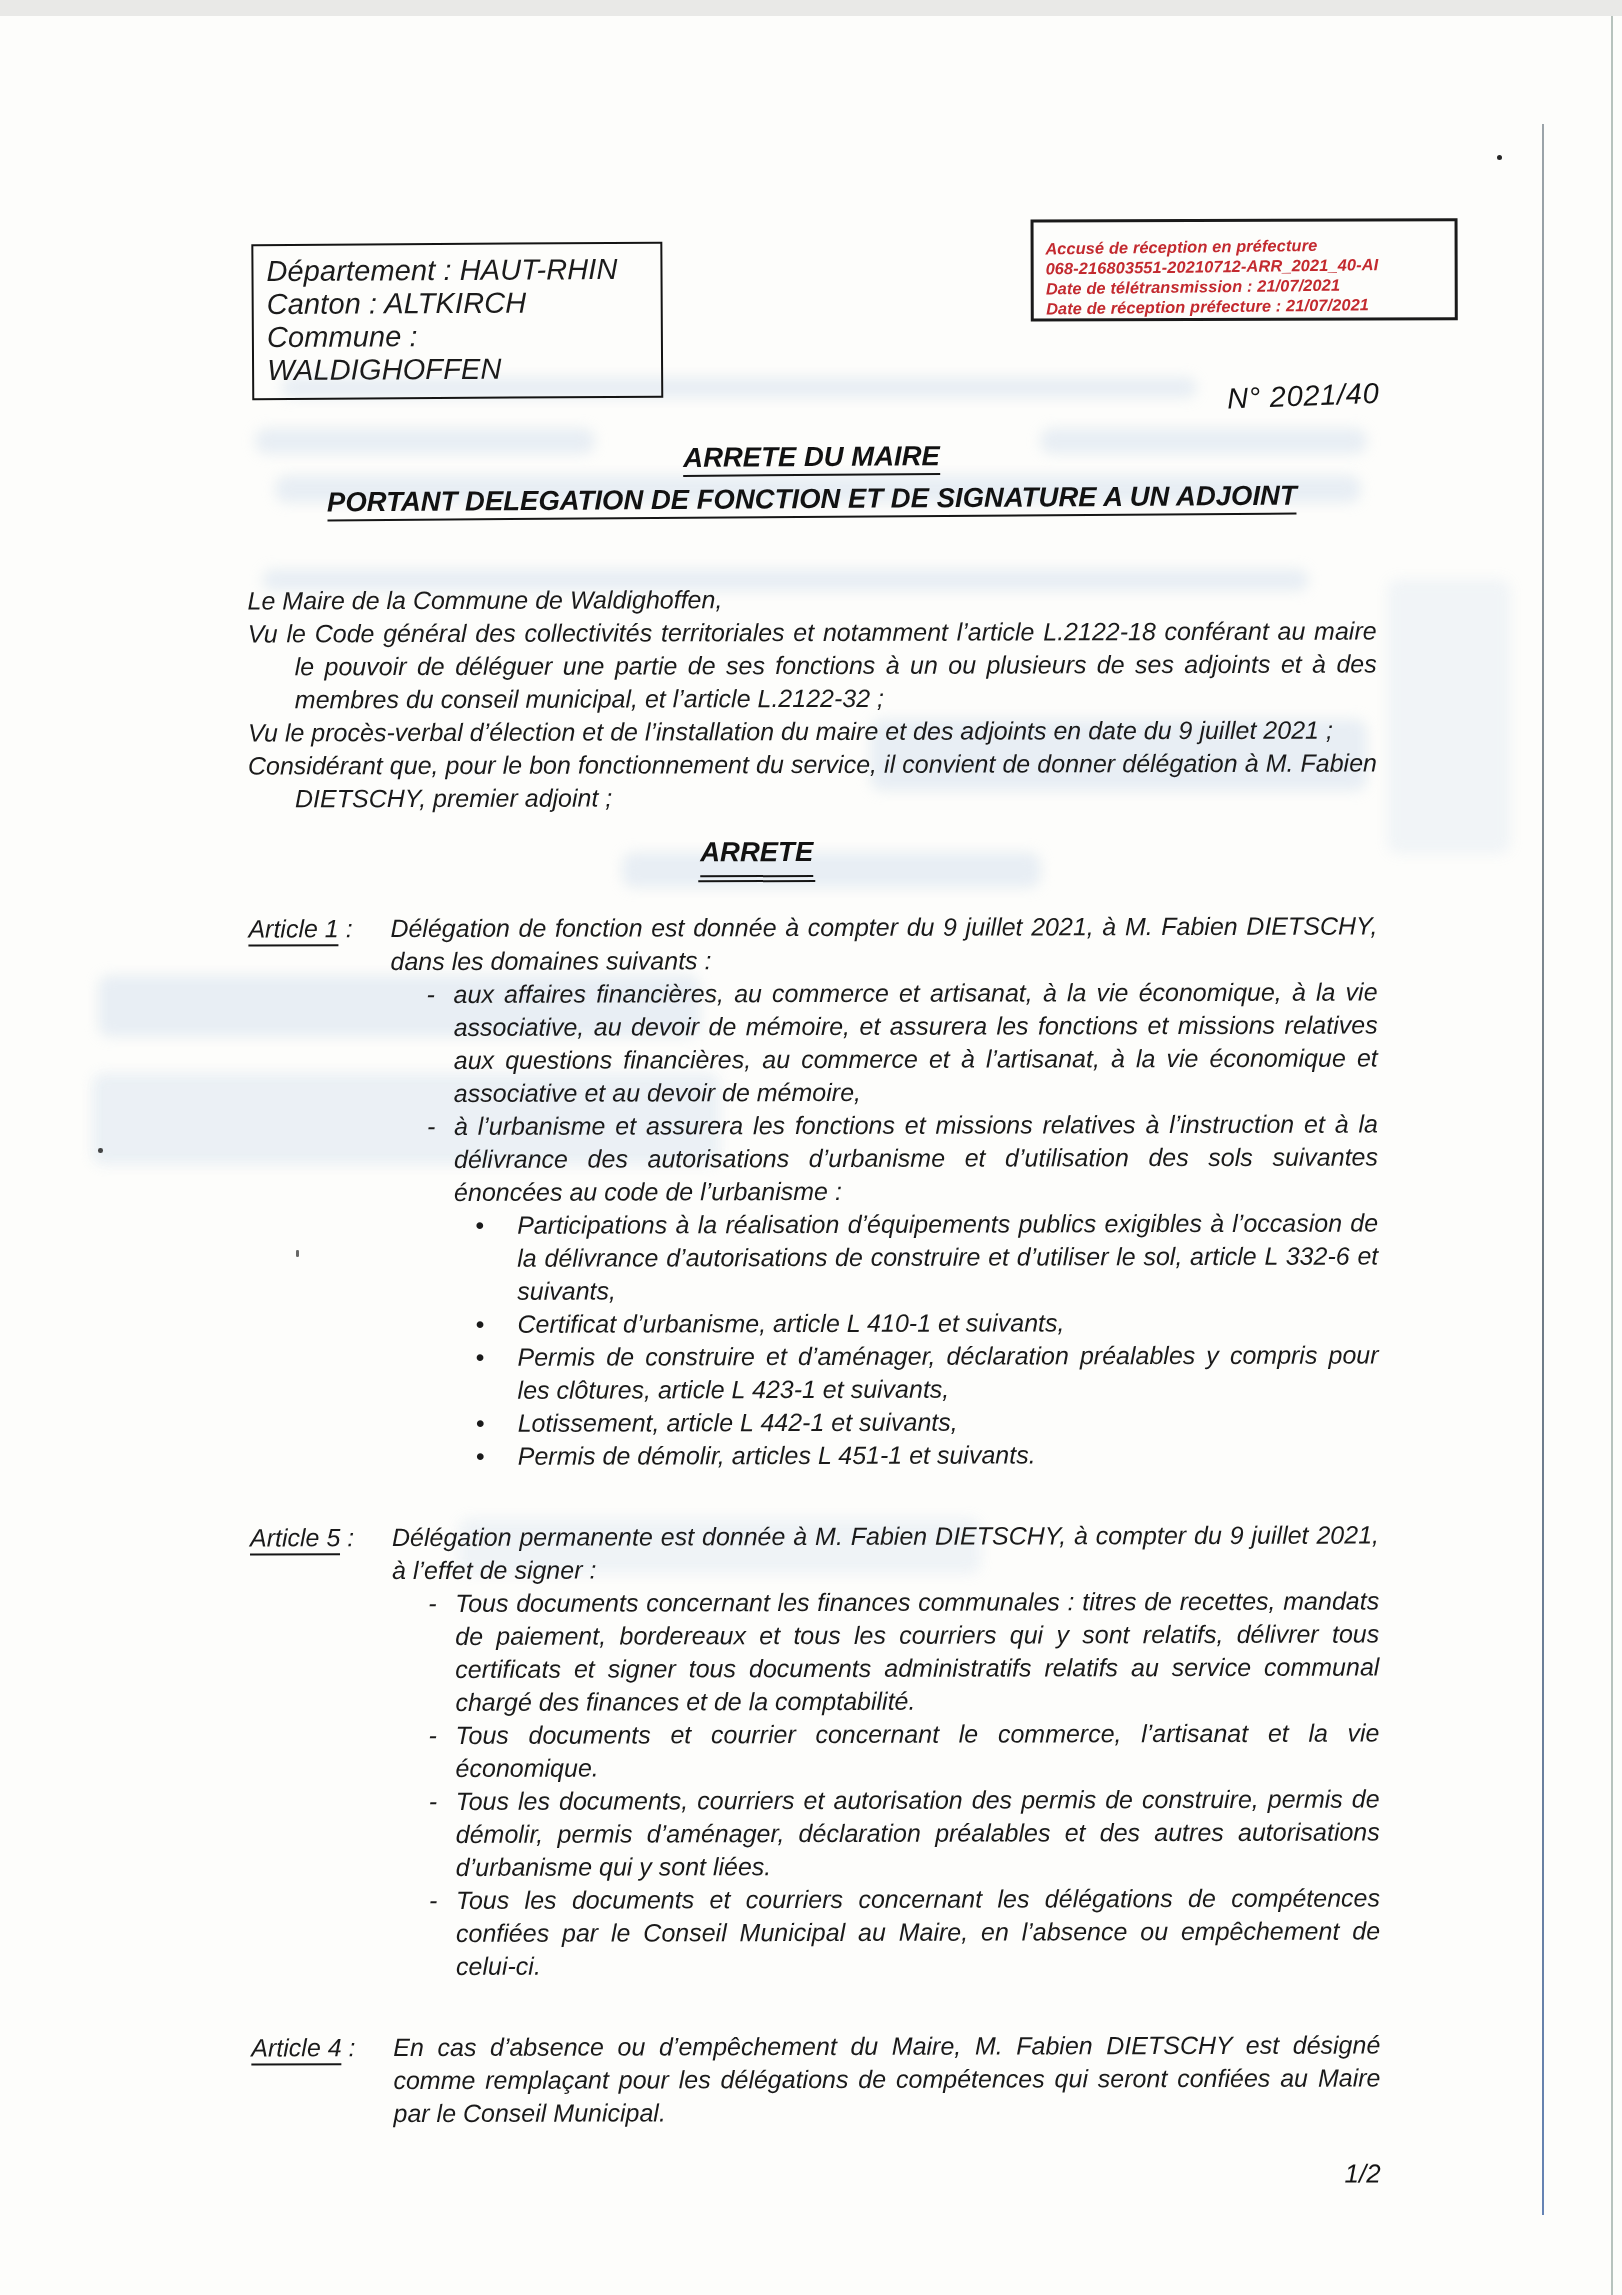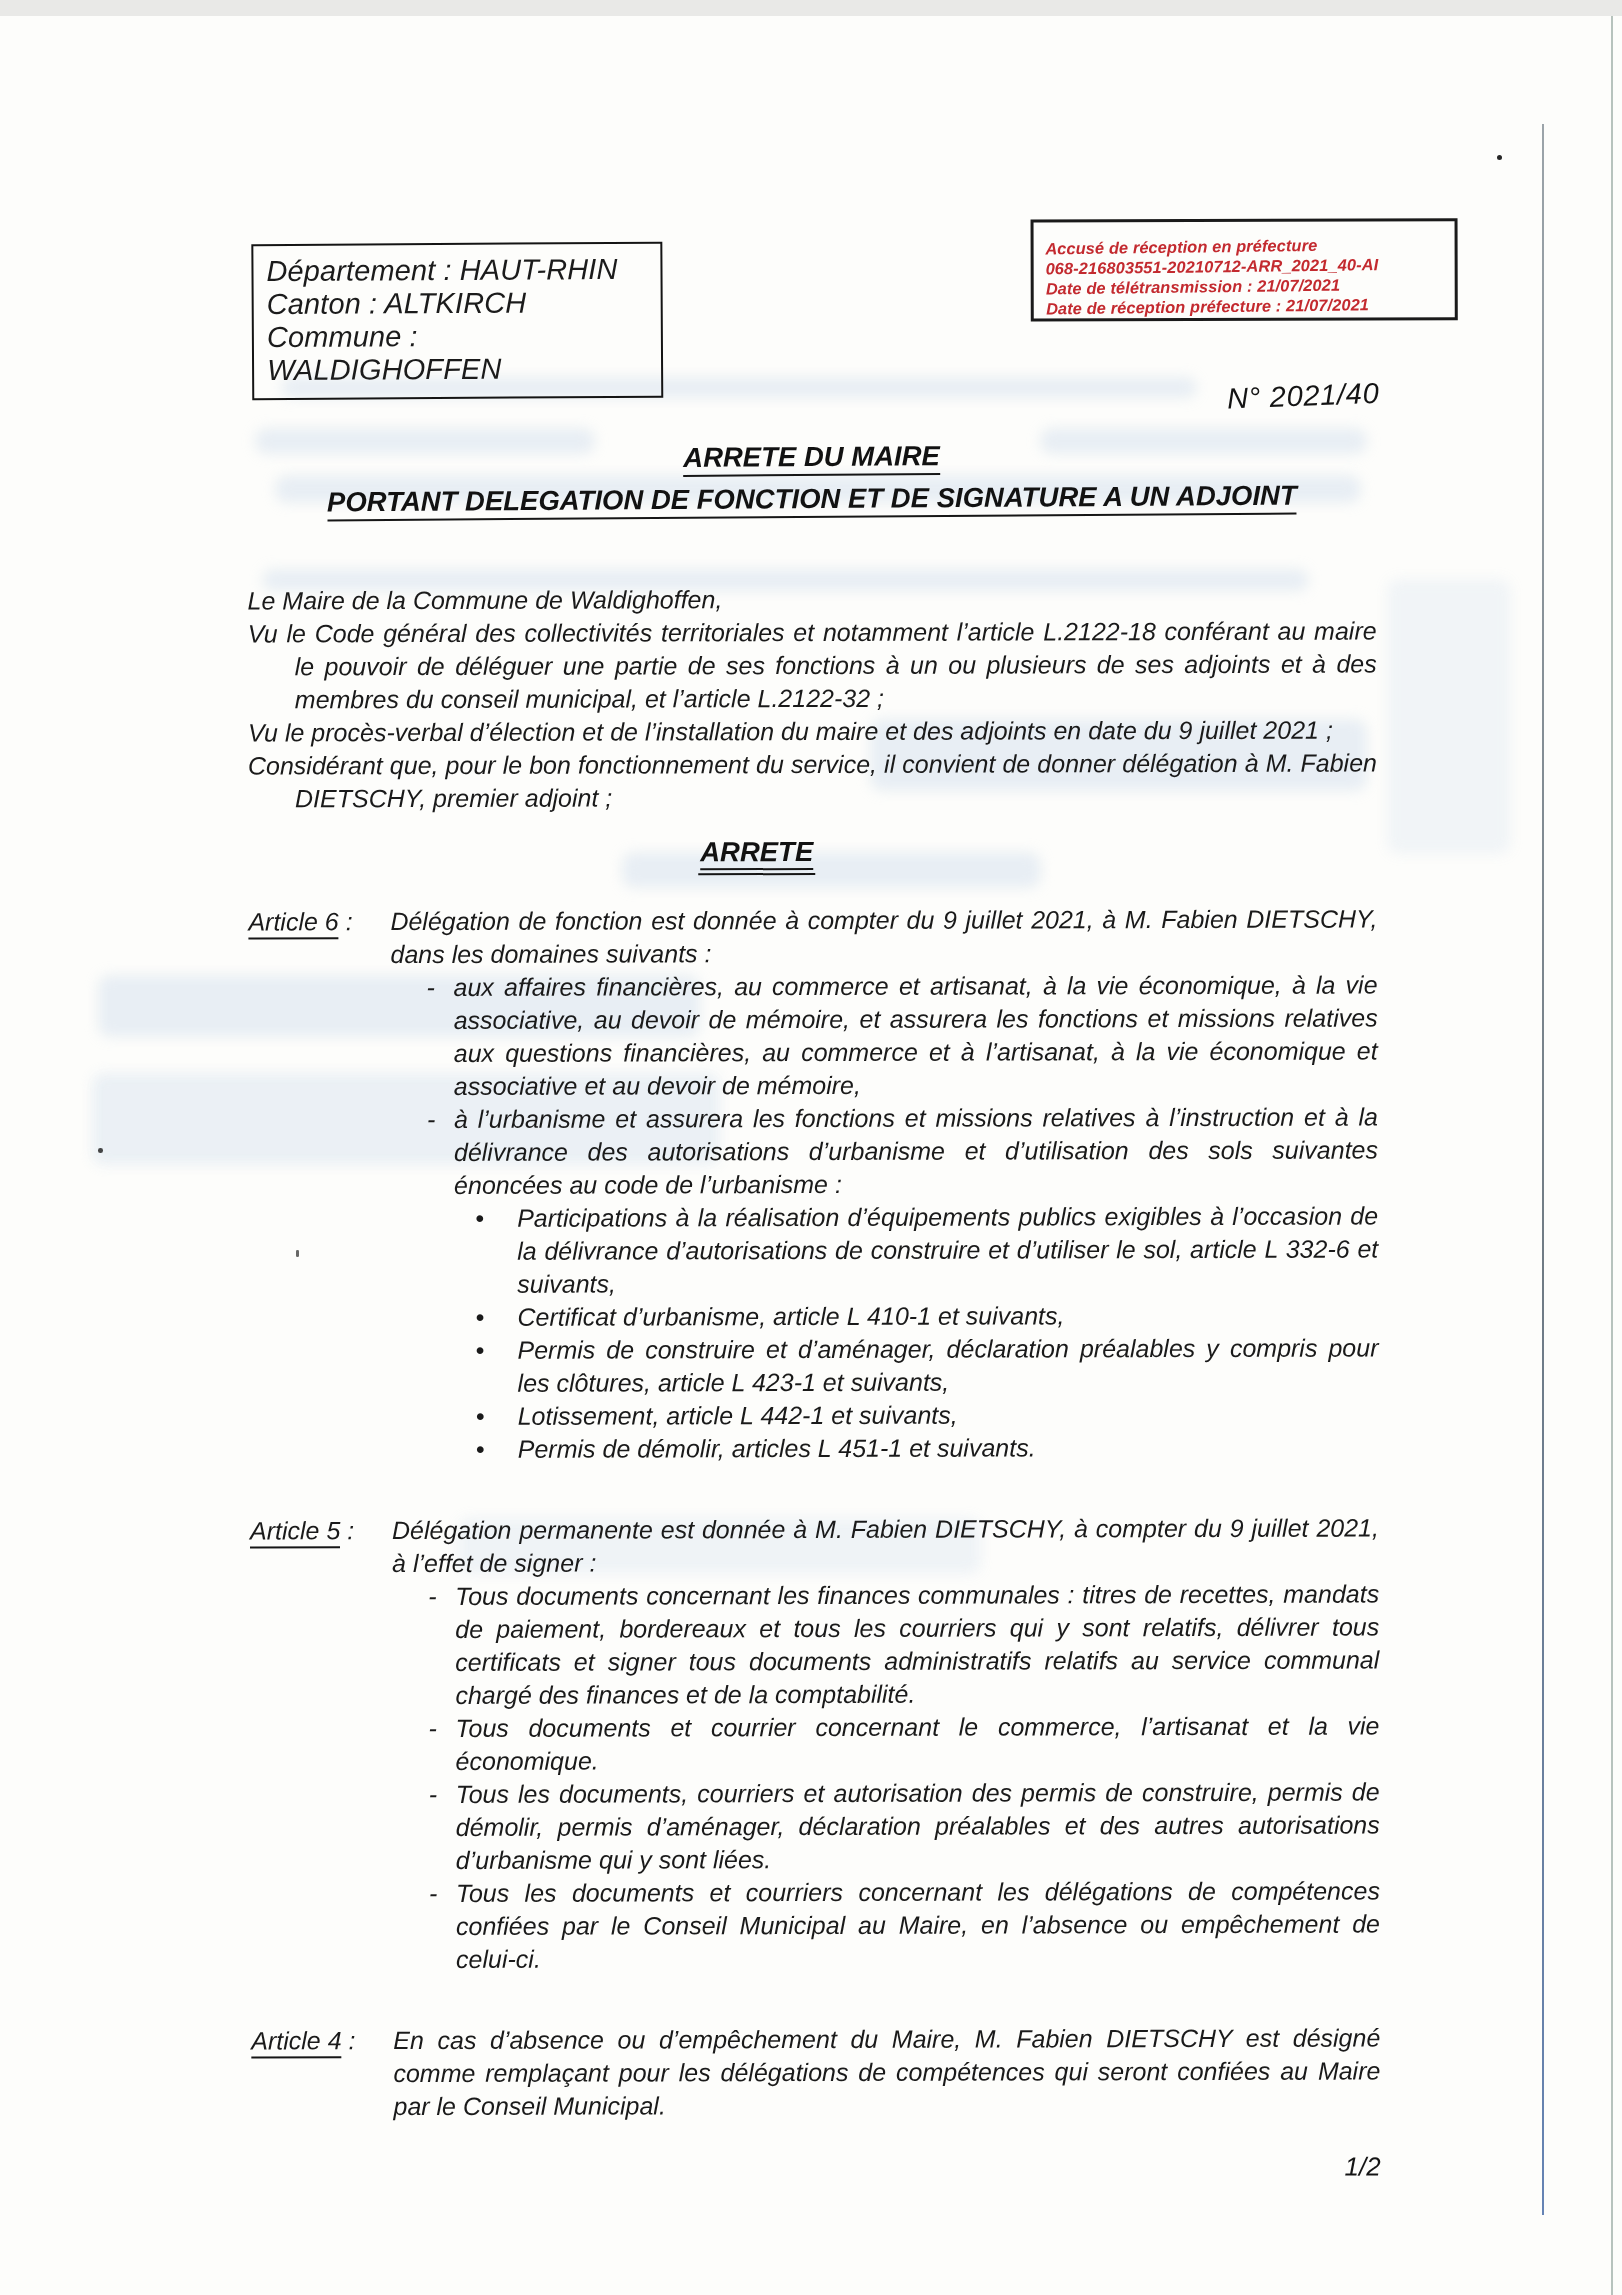--- a/index.html
+++ b/index.html
@@ -59,21 +59,21 @@
   .content p{margin:0;}
   .p-plain{text-align:left;}
   .p-hang{padding-left:47px;text-indent:-47px;text-align:justify;}
   .decree-heading{
     text-align:center;margin:21px 0 34px 0;
     transform:translateX(-56px);
   }
   .uu{
     display:inline-block;position:relative;
     font-size:27.5px;font-weight:700;color:#121212;
-    border-bottom:2.6px solid #151515;padding-bottom:0;
+    border-bottom:2.6px solid #151515;padding-bottom:7px;
   }
   .uu::after{
     content:"";position:absolute;left:-2px;right:-2px;bottom:-7.2px;height:2.6px;
     background:#151515;
   }
   .article{display:flex;align-items:flex-start;}
   .art-gap2{margin-top:48px;}
   .art-gap3{margin-top:48px;}
   .article-label{width:142px;flex:none;white-space:nowrap;}
   .article-body{flex:1;min-width:0;}
@@ -171,21 +171,21 @@
       <p class="p-plain">Le Maire de la Commune de Waldighoffen,</p>
       <p class="p-hang">Vu le Code général des collectivités territoriales et notamment l’article L.2122-18 conférant au maire le pouvoir de déléguer une partie de ses fonctions à un ou plusieurs de ses adjoints et à des membres du conseil municipal, et l’article L.2122-32 ;</p>
       <p class="p-hang">Vu le procès-verbal d’élection et de l’installation du maire et des adjoints en date du 9 juillet 2021 ;</p>
       <p class="p-hang">Considérant que, pour le bon fonctionnement du service, il convient de donner délégation à M. Fabien DIETSCHY, premier adjoint ;</p>
 
       <div class="decree-heading">
         <span class="uu">ARRETE</span>
       </div>
 
       <div class="article">
-        <div class="article-label"><span class="u">Article 6</span><span> :</span></div>
+        <div class="article-label"><span class="u">Article 1</span><span> :</span></div>
         <div class="article-body">
           <p class="article-intro">Délégation de fonction est donnée à compter du 9 juillet 2021, à M. Fabien DIETSCHY, dans les domaines suivants :</p>
           <div class="dash-item">
             <span class="marker">-</span>
             <span>aux affaires financières, au commerce et artisanat, à la vie économique, à la vie associative, au devoir de mémoire, et assurera les fonctions et missions relatives aux questions financières, au commerce et à l’artisanat, à la vie économique et associative et au devoir de mémoire,</span>
           </div>
           <div class="dash-item">
             <span class="marker">-</span>
             <span>à l’urbanisme et assurera les fonctions et missions relatives à l’instruction et à la délivrance des autorisations d’urbanisme et d’utilisation des sols suivantes énoncées au code de l’urbanisme :</span>
           </div>

